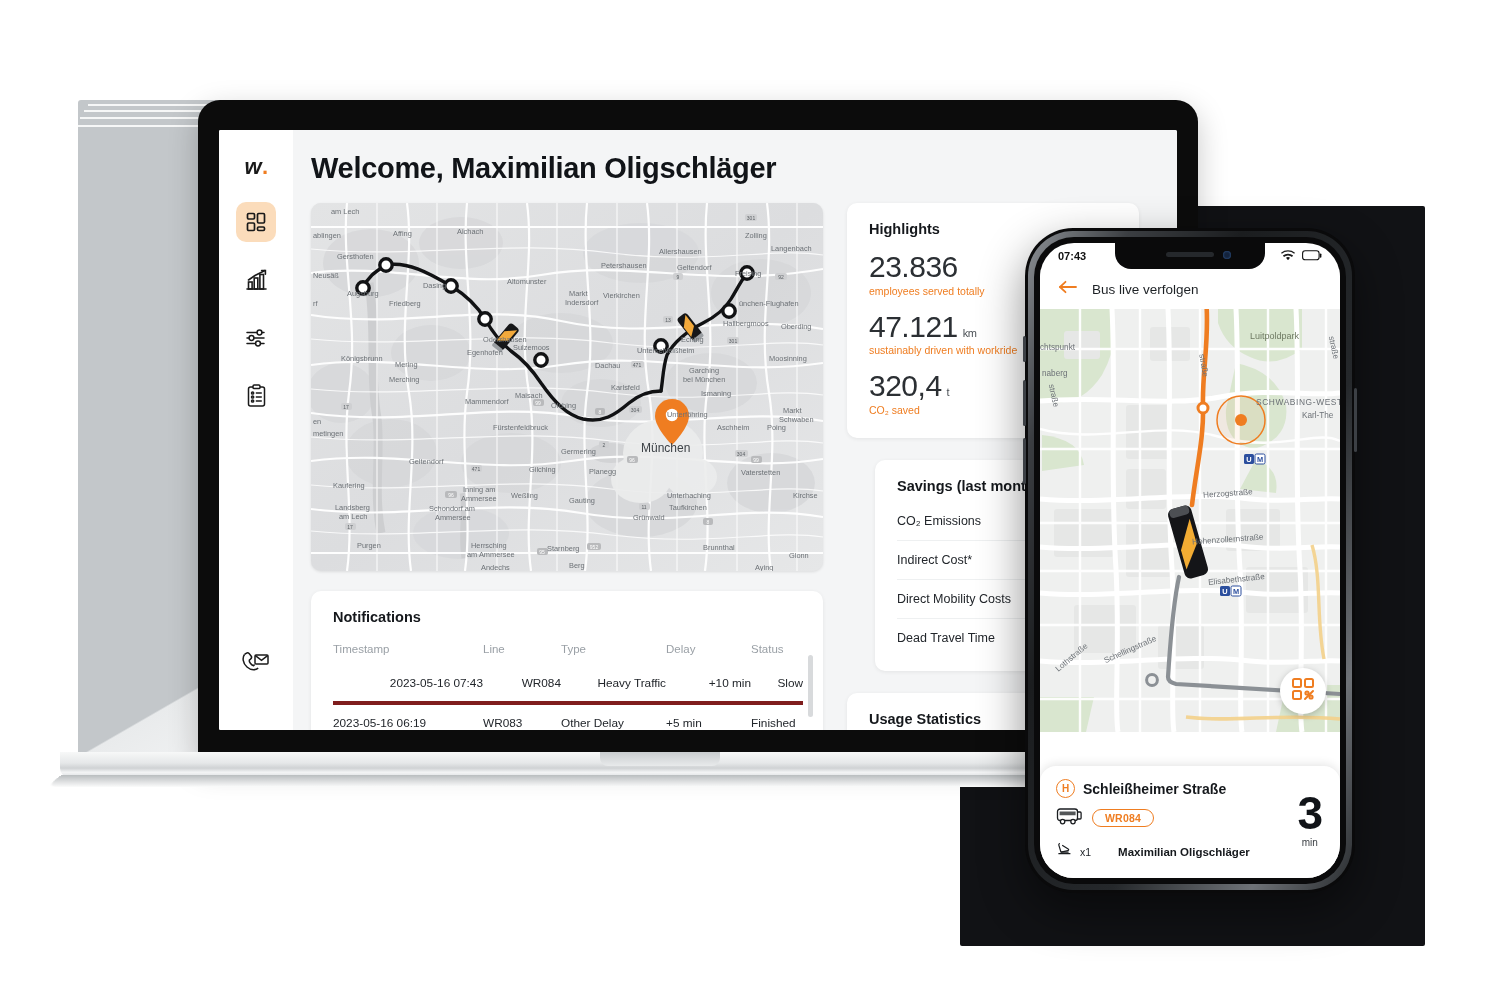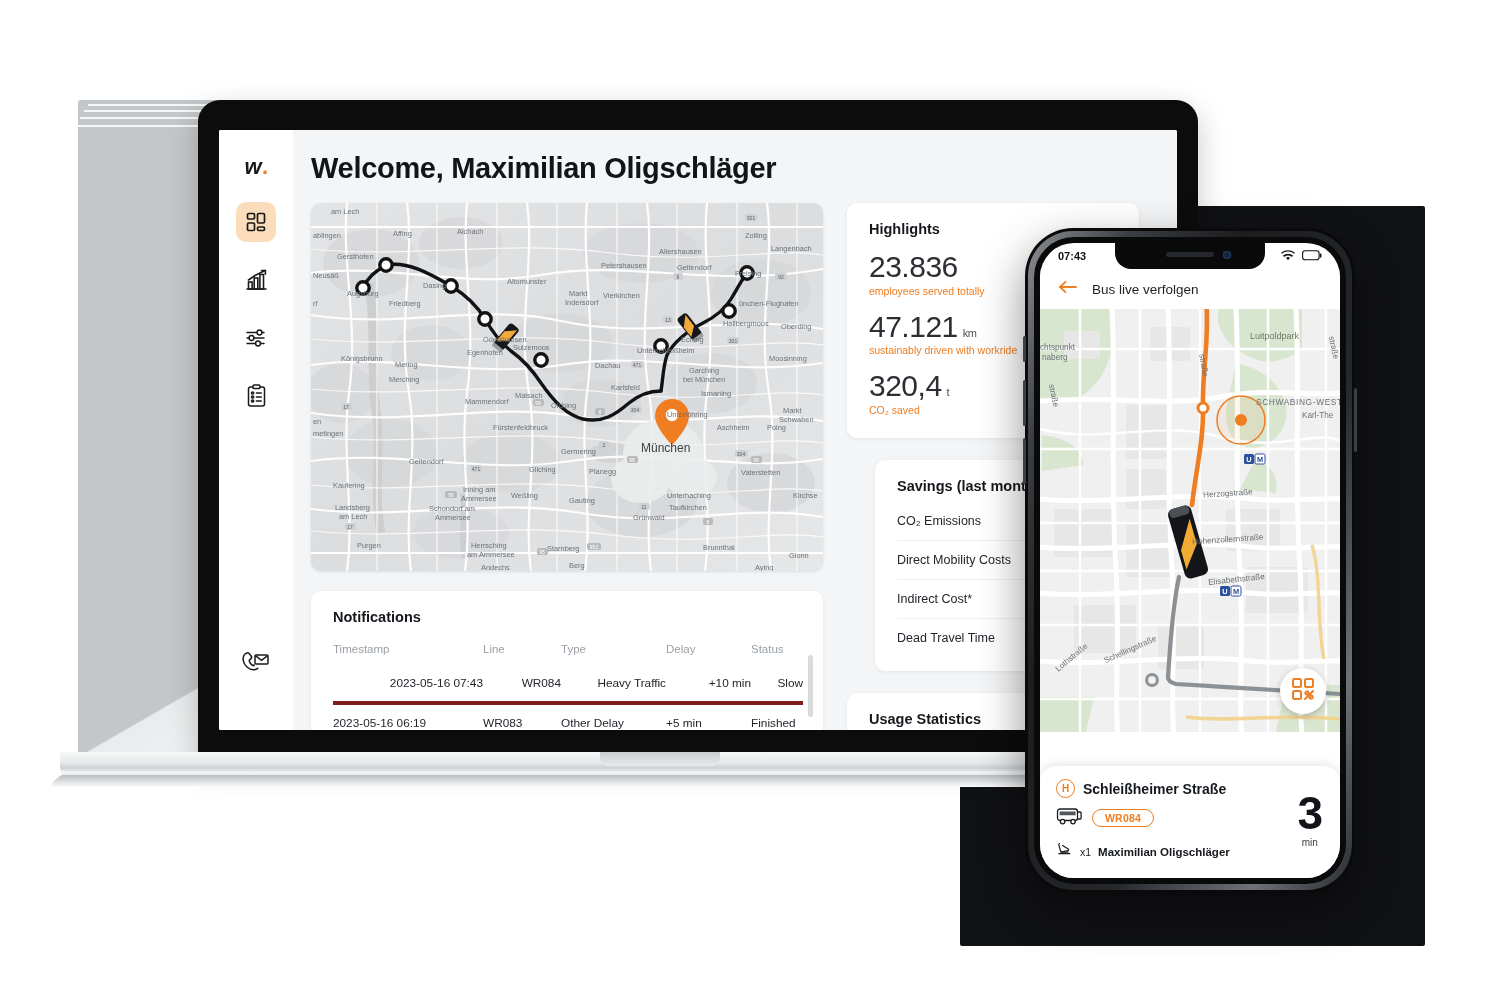--- a/index.html
+++ b/index.html
@@ -112,21 +112,21 @@
      padding:13px 16px 16px 16px;box-shadow:0 -2px 10px rgba(0,0,0,.10);}
   .stop-row{display:flex;align-items:center;gap:8px;}
   .stop-name{font-size:14px;font-weight:bold;color:#15181c;}
   .hcircle{width:17px;height:17px;border-radius:50%;border:1.6px solid #ef7d21;color:#ef7d21;
      font-size:10px;font-weight:bold;display:flex;align-items:center;justify-content:center;flex:none;}
   .line-row{display:flex;align-items:center;gap:10px;margin-top:9px;}
   .line-pill{border:1.4px solid #ef7d21;color:#ef7d21;border-radius:11px;padding:2px 12px;
      font-size:10.5px;font-weight:bold;letter-spacing:.2px;}
   .pax-row{display:flex;align-items:center;gap:7px;margin-top:12px;}
   .pax-x{font-size:10.5px;color:#22262b;}
-  .pax-name{font-size:11.5px;font-weight:bold;color:#15181c;}
+  .pax-name{font-size:11.5px;font-weight:bold;color:#15181c;margin-left:20px;}
   .eta{position:absolute;right:18px;bottom:30px;text-align:center;}
   .eta-num{font-size:46px;font-weight:bold;color:#111418;line-height:.85;letter-spacing:-1px;}
   .eta-unit{font-size:10px;color:#3a3e43;margin-top:4px;}
 
   .mlabel{position:absolute;font-size:7.4px;color:#6c7176;white-space:nowrap;}
   .mlabel.big{font-size:12px;color:#3c4146;font-weight:normal;}
   .plabel{position:absolute;font-size:8.2px;color:#6d7277;white-space:nowrap;}
   .plabel.area{font-size:8.4px;color:#6b7075;letter-spacing:.6px;}
   .plabel.park{font-size:9px;color:#6f7a63;}
 </style>
@@ -508,22 +508,22 @@
                       <div class="hl-num">320,4<span class="hl-unit">t</span></div>
                       <div class="hl-sub">CO₂ saved</div>
                     </div>
                   </div>
               </div>
 
               <div class="card sav">
                 <div class="card-title">Savings (last month)</div>
                 <div style="margin-top:4px">
                     <div class="sav-row">CO₂ Emissions</div>
+                    <div class="sav-row">Indirect Cost*</div>
                     <div class="sav-row">Direct Mobility Costs</div>
-                    <div class="sav-row">Indirect Cost*</div>
                     <div class="sav-row">Dead Travel Time</div>
                   </div>
               </div>
 
               <div class="card usage">
                 <div class="card-title">Usage Statistics</div>
               </div>
             </div>
           </div>
         </div>
@@ -663,21 +663,21 @@
             <rect x="180" y="277" width="10" height="10" rx="1.6" fill="#2c4f9e"></rect>
             <text x="185" y="285.2" font-size="7.4" fill="#fff" text-anchor="middle" font-family="Liberation Sans, sans-serif" font-weight="bold">U</text>
             <rect x="191" y="277" width="10" height="10" rx="1.6" fill="#fff" stroke="#2c4f9e" stroke-width="1"></rect>
             <text x="196" y="285.2" font-size="7.4" fill="#2c4f9e" text-anchor="middle" font-family="Liberation Sans, sans-serif" font-weight="bold">M</text>
           </g>
         </svg>
 
         <div class="plabel park" style="left:210px;top:22px">Luitpoldpark</div>
         <div class="plabel area" style="left:216px;top:88px">SCHWABING-WEST</div>
         <div class="plabel" style="left:0px;top:34px">chtspunkt</div>
-        <div class="plabel" style="left:2px;top:44px">naberg</div>
+        <div class="plabel" style="left:2px;top:60px">naberg</div>
         <div class="plabel" style="left:262px;top:102px">Karl-The</div>
         <div class="plabel" style="left:163px;top:180px;transform:rotate(-4deg)">Herzogstraße</div>
         <div class="plabel" style="left:152px;top:226px;transform:rotate(-4deg)">Hohenzollernstraße</div>
         <div class="plabel" style="left:168px;top:266px;transform:rotate(-6deg)">Elisabethstraße</div>
         <div class="plabel" style="left:62px;top:336px;transform:rotate(-24deg)">Schellingstraße</div>
         <div class="plabel" style="left:12px;top:344px;transform:rotate(-40deg)">Lothstraße</div>
         <div class="plabel" style="left:282px;top:34px;transform:rotate(78deg)">straße</div>
         <div class="plabel" style="left:152px;top:52px;transform:rotate(80deg)">straße</div>
         <div class="plabel" style="left:2px;top:82px;transform:rotate(78deg)">straße</div>
         <div class="plabel" style="left:264px;top:370px;transform:rotate(72deg)">straße</div>

